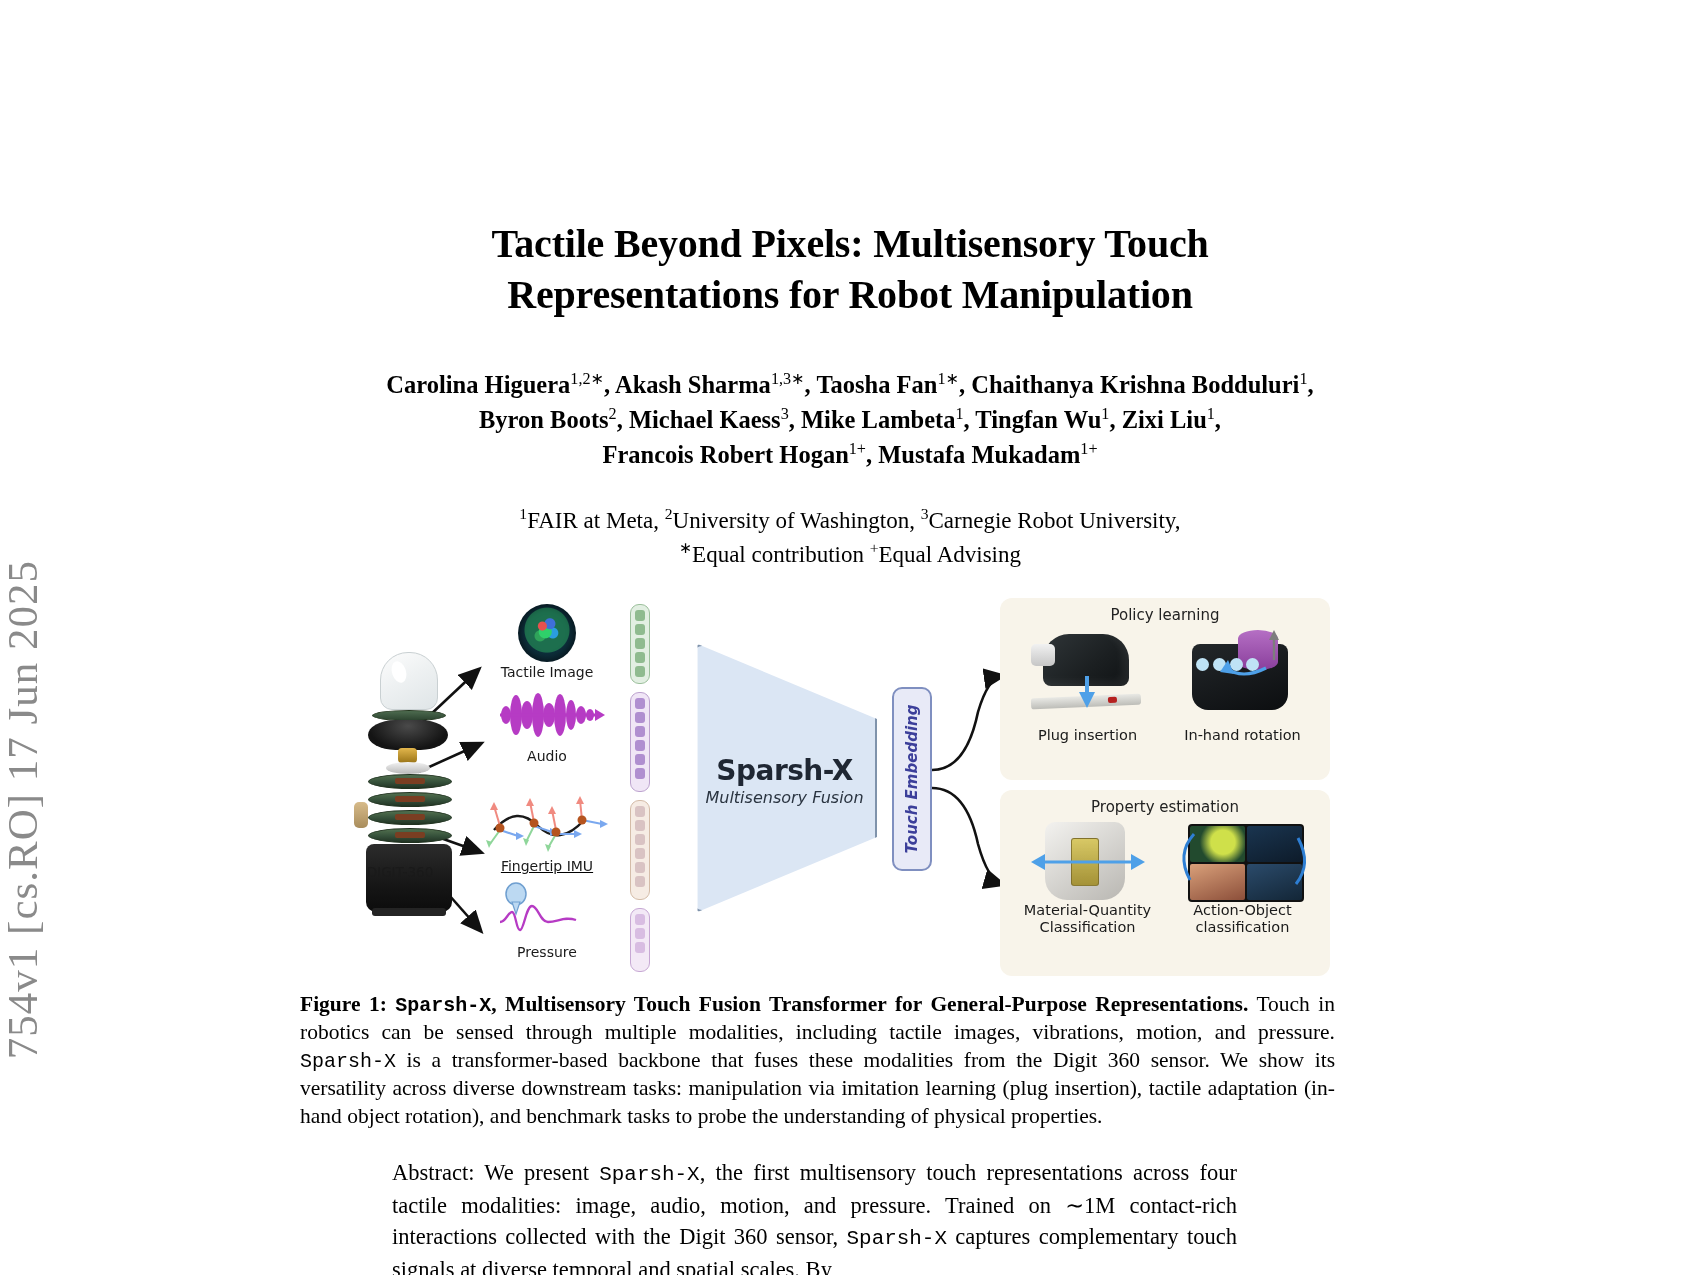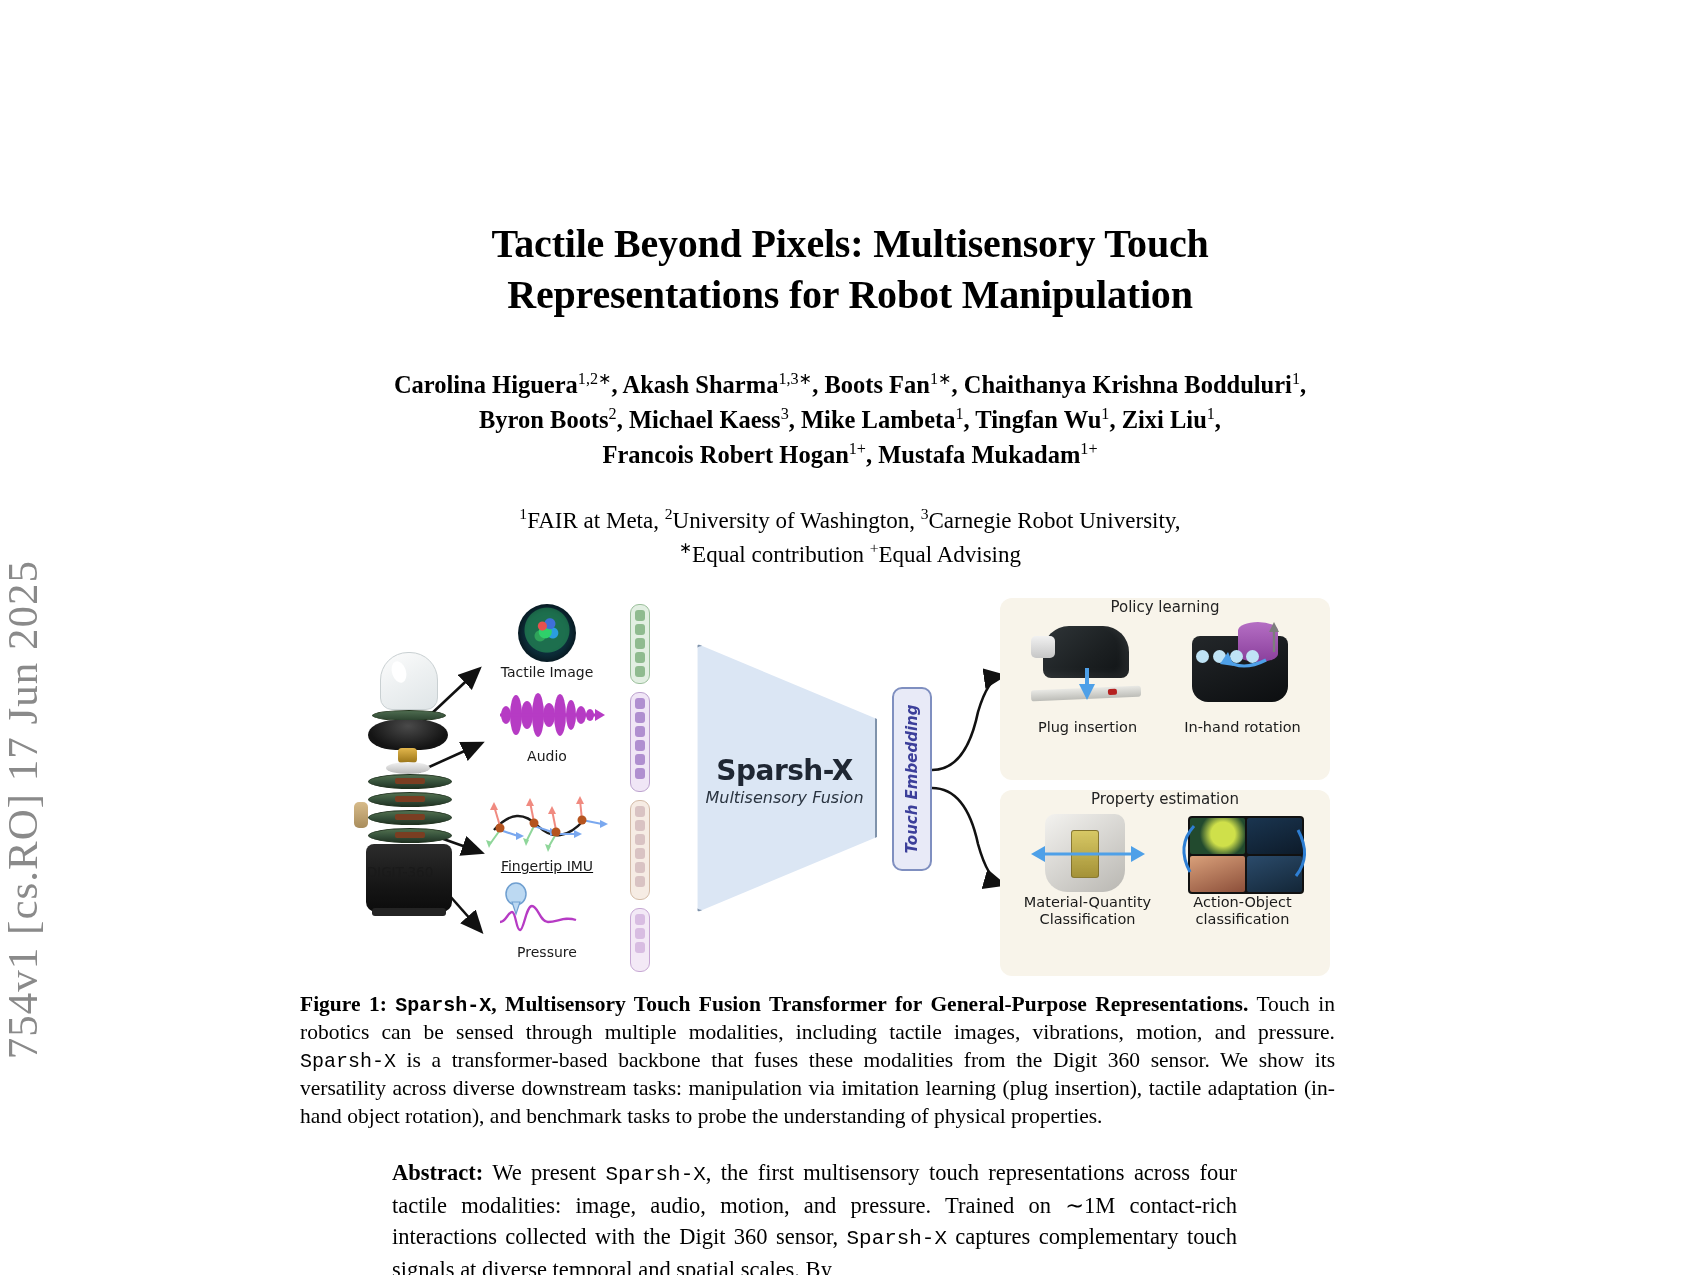--- a/index.html
+++ b/index.html
@@ -203,21 +203,21 @@
     font-style:italic;color:#3c3f9a;
   }
 
   
   .panel{
     position:absolute;left:700px;width:330px;
     background:#f8f4ea;border-radius:12px;
   }
   .panel-title{
     text-align:center;font-family:"DejaVu Sans", sans-serif;
-    font-size:15px;color:#222;
+    font-size:15px;color:#222;padding-top:8px;
   }
   .panel-top{top:6px;height:182px;}
   .panel-bot{top:198px;height:186px;}
   .panel-items{
     display:flex;justify-content:space-around;align-items:flex-end;
     height:118px;padding:0 10px;
   }
   .pitem{width:145px;text-align:center;position:relative;height:118px;}
   .pitem .plabel{
     position:absolute;left:0;right:0;bottom:-2px;
@@ -296,38 +296,38 @@
 
   
   .abstract{
     margin-top:26px;
     margin-left:92px;
     width:845px;
     font-size:22.5px;
     line-height:1.38;
     text-align:justify;
   }
-  .abstract b{font-weight:bold;}
+  .abstract b{font-weight:normal;}
 </style>
 </head>
 <body>
 
 <div class="page">
 
   <div class="arxiv-stamp">754v1  [cs.RO]  17 Jun 2025</div>
 
   <div class="col">
 
     <div class="title">
       <div>Tactile Beyond Pixels: Multisensory Touch</div>
       <div>Representations for Robot Manipulation</div>
     </div>
 
     <div class="authors">
-      <div><span>Carolina Higuera</span><sup>1,2∗</sup><span>, Akash Sharma</span><sup>1,3∗</sup><span>, Boots Fan</span><sup>1∗</sup><span>, Chaithanya Krishna Bodduluri</span><sup>1</sup><span>,</span></div>
+      <div><span>Carolina Higuera</span><sup>1,2∗</sup><span>, Akash Sharma</span><sup>1,3∗</sup><span>, Taosha Fan</span><sup>1∗</sup><span>, Chaithanya Krishna Bodduluri</span><sup>1</sup><span>,</span></div>
       <div><span>Byron Boots</span><sup>2</sup><span>, Michael Kaess</span><sup>3</sup><span>, Mike Lambeta</span><sup>1</sup><span>, Tingfan Wu</span><sup>1</sup><span>, Zixi Liu</span><sup>1</sup><span>,</span></div>
       <div><span>Francois Robert Hogan</span><sup>1+</sup><span>, Mustafa Mukadam</span><sup>1+</sup></div>
     </div>
 
     <div class="affil">
       <div><sup>1</sup><span>FAIR at Meta, </span><sup>2</sup><span>University of Washington, </span><sup>3</sup><span>Carnegie Robot University,</span></div>
       <div><sup>∗</sup><span>Equal contribution </span><sup>+</sup><span>Equal Advising</span></div>
     </div>
 
     <div class="figure">

